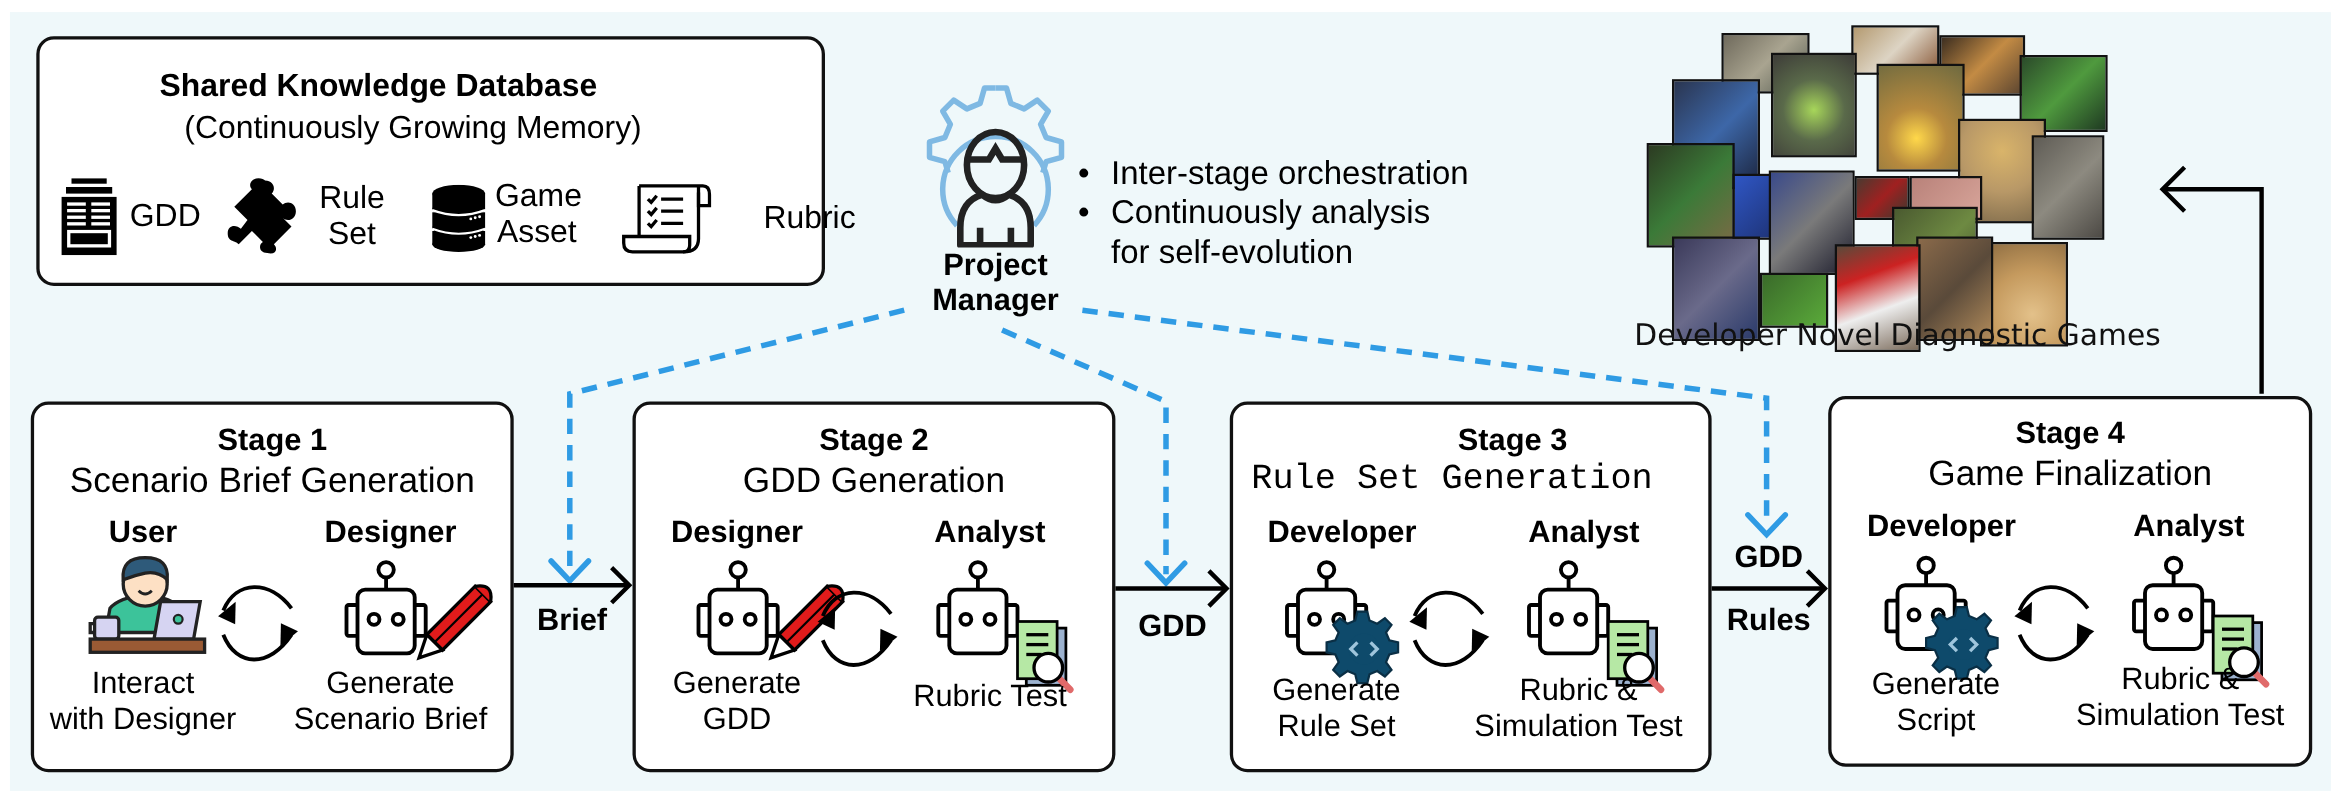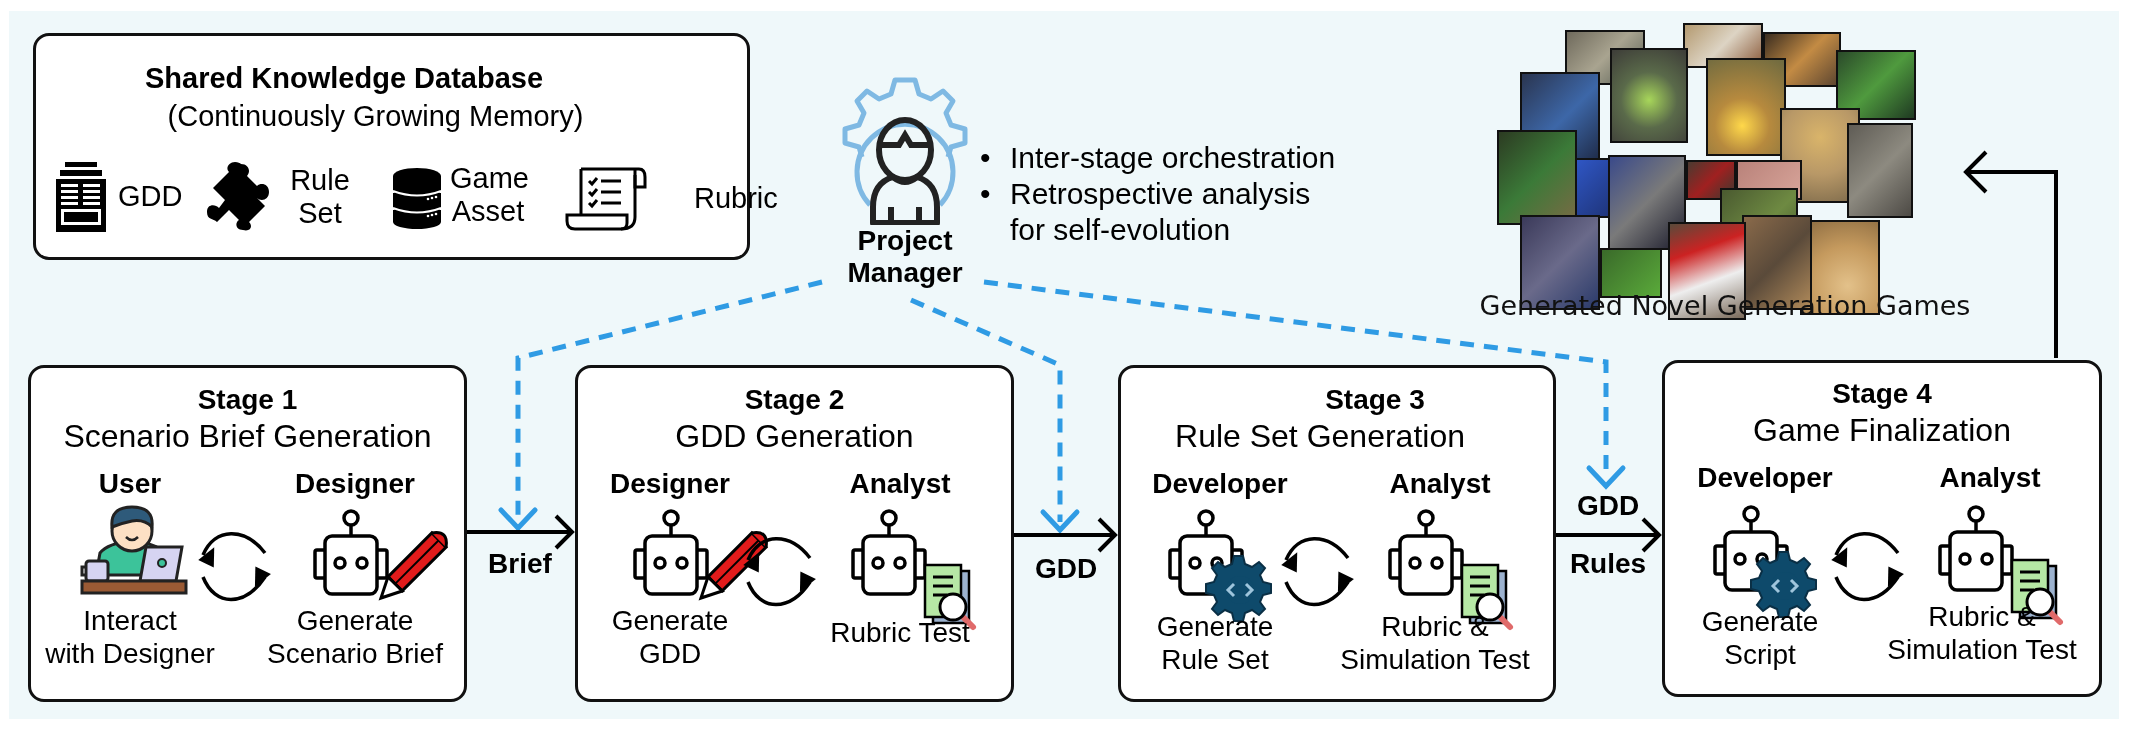--- a/index.html
+++ b/index.html
@@ -108,21 +108,21 @@
   <path d="M38 148 V132 Q38 108 58 102 Q70 112 82 102 Q102 108 102 132 V148 Z" fill="none" stroke="#222" stroke-width="6" stroke-linejoin="round"></path>
   <line x1="56" y1="132" x2="56" y2="148" stroke="#222" stroke-width="6"></line>
   <line x1="84" y1="132" x2="84" y2="148" stroke="#222" stroke-width="6"></line>
 </svg>
 <div class="abs center pm-label" style="left:815px;top:225px;width:180px;">
   <div>Project</div>
   <div>Manager</div>
 </div>
 <div class="abs pm-bullets" style="left:980px;top:140px;">
   <div><span style="display:inline-block;width:30px;">•</span><span>Inter-stage orchestration</span></div>
-  <div><span style="display:inline-block;width:30px;">•</span><span>Retrospective analysis</span></div>
+  <div><span style="display:inline-block;width:30px;">•</span><span>Continuously analysis</span></div>
   <div><span style="display:inline-block;width:30px;"></span><span>for self-evolution</span></div>
 </div>
 
 <div class="abs" style="left:1480px;top:20px;width:500px;height:300px;">
   <div class="thumb" style="left:85px;top:10px;width:80px;height:55px;background:linear-gradient(135deg,#6f6a5c,#a9a490,#52594f);"></div>
   <div class="thumb" style="left:203px;top:3px;width:80px;height:45px;background:linear-gradient(135deg,#b49a70,#ddd4c4,#8a5a3a);"></div>
   <div class="thumb" style="left:283px;top:12px;width:78px;height:55px;background:linear-gradient(135deg,#3b2d20,#c38b44,#5a4430);"></div>
   <div class="thumb" style="left:356px;top:30px;width:80px;height:70px;background:linear-gradient(135deg,#2b4a2a,#4f9a3e,#1f3a22);"></div>
   <div class="thumb" style="left:40px;top:52px;width:80px;height:100px;background:linear-gradient(135deg,#2a3550,#3d67a8,#1b243d);"></div>
   <div class="thumb" style="left:130px;top:28px;width:78px;height:95px;background:radial-gradient(circle at 50% 55%,#a7d65a,#5a6a4a 45%,#3d3c38);"></div>
@@ -134,21 +134,21 @@
   <div class="thumb" style="left:128px;top:135px;width:78px;height:95px;background:linear-gradient(135deg,#3a4a8a,#7a7a7a,#1c1c2c);"></div>
   <div class="thumb" style="left:206px;top:140px;width:50px;height:40px;background:linear-gradient(135deg,#4a3a30,#a02020,#3a3a30);"></div>
   <div class="thumb" style="left:256px;top:140px;width:66px;height:40px;background:linear-gradient(135deg,#b9827a,#d8a59a);"></div>
   <div class="thumb" style="left:240px;top:168px;width:78px;height:85px;background:linear-gradient(135deg,#4a5a30,#6e8a42,#3a4a28);"></div>
   <div class="thumb" style="left:40px;top:195px;width:80px;height:95px;background:linear-gradient(135deg,#3b3a5a,#6a6a8a,#2a3a6a);"></div>
   <div class="thumb" style="left:120px;top:228px;width:62px;height:50px;background:linear-gradient(135deg,#3a6a2a,#5aaa3a);"></div>
   <div class="thumb" style="left:320px;top:200px;width:80px;height:95px;background:radial-gradient(circle at 60% 70%,#e3c18a,#c59a5e 50%,#8a6a40);"></div>
   <div class="thumb" style="left:262px;top:195px;width:70px;height:95px;background:linear-gradient(135deg,#8a6a4a,#5a4a3a,#b08a5a);"></div>
   <div class="thumb" style="left:188px;top:202px;width:78px;height:98px;background:linear-gradient(160deg,#5a4a3a,#c22,#eee 60%,#7a6a5a);"></div>
 </div>
-<div class="abs caption center" style="left:1440px;top:290px;width:570px;">Generated Novel Generation Games</div>
+<div class="abs caption center" style="left:1440px;top:290px;width:570px;">Developer Novel Diagnostic Games</div>
 
 <div class="box" style="left:28px;top:365px;width:439px;height:337px;"></div>
 <div class="box" style="left:575px;top:365px;width:439px;height:337px;"></div>
 <div class="box" style="left:1118px;top:365px;width:438px;height:337px;"></div>
 <div class="box" style="left:1662px;top:360px;width:440px;height:337px;"></div>
 
 <svg class="overlay" width="2131" height="733" viewBox="0 0 2131 733">
   <defs>
     <g id="cycle">
       <path d="M60 18 C40 -8 10 -8 -2 20" fill="none" stroke="#000" stroke-width="3.5"></path>
@@ -264,21 +264,21 @@
 <div class="abs center role" style="left:820px;top:468px;width:160px;">Analyst</div>
 <div class="abs center desc" style="left:585px;top:604px;width:170px;">
   <div>Generate</div>
   <div>GDD</div>
 </div>
 <div class="abs center desc" style="left:810px;top:616px;width:180px;">
   <div>Rubric Test</div>
 </div>
 
 <div class="abs center stage-title" style="left:1118px;top:384px;width:438px;margin-left:38px;">Stage 3</div>
-<div class="abs center stage-sub" style="left:1118px;top:420px;width:404px;">Rule Set Generation</div>
+<div class="abs center stage-sub" style="left:1118px;top:420px;width:404px;font-family:Liberation Mono, monospace;">Rule Set Generation</div>
 <div class="abs center role" style="left:1125px;top:468px;width:190px;">Developer</div>
 <div class="abs center role" style="left:1360px;top:468px;width:160px;">Analyst</div>
 <div class="abs center desc" style="left:1130px;top:610px;width:170px;">
   <div>Generate</div>
   <div>Rule Set</div>
 </div>
 <div class="abs center desc" style="left:1320px;top:610px;width:230px;">
   <div>Rubric &amp;</div>
   <div>Simulation Test</div>
 </div>

